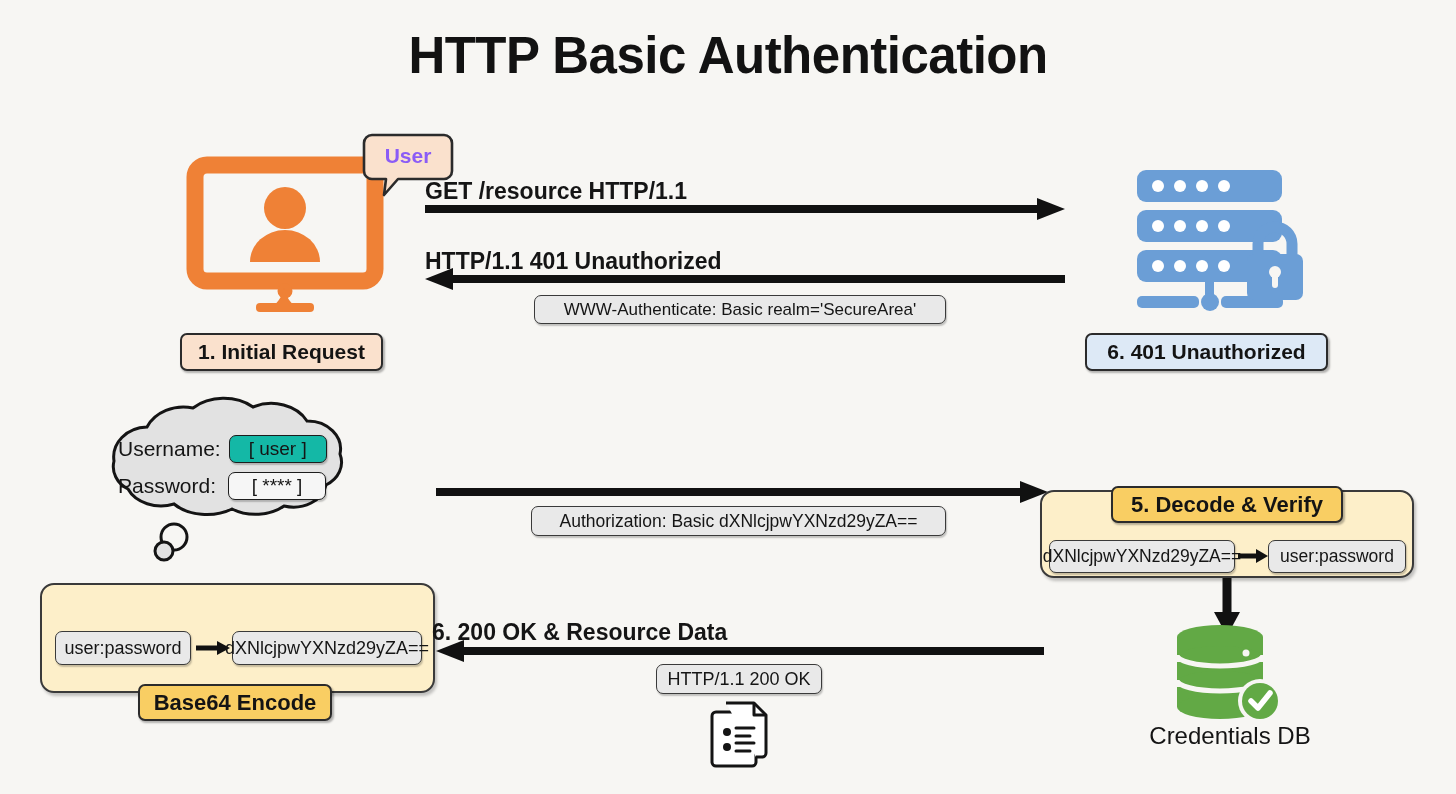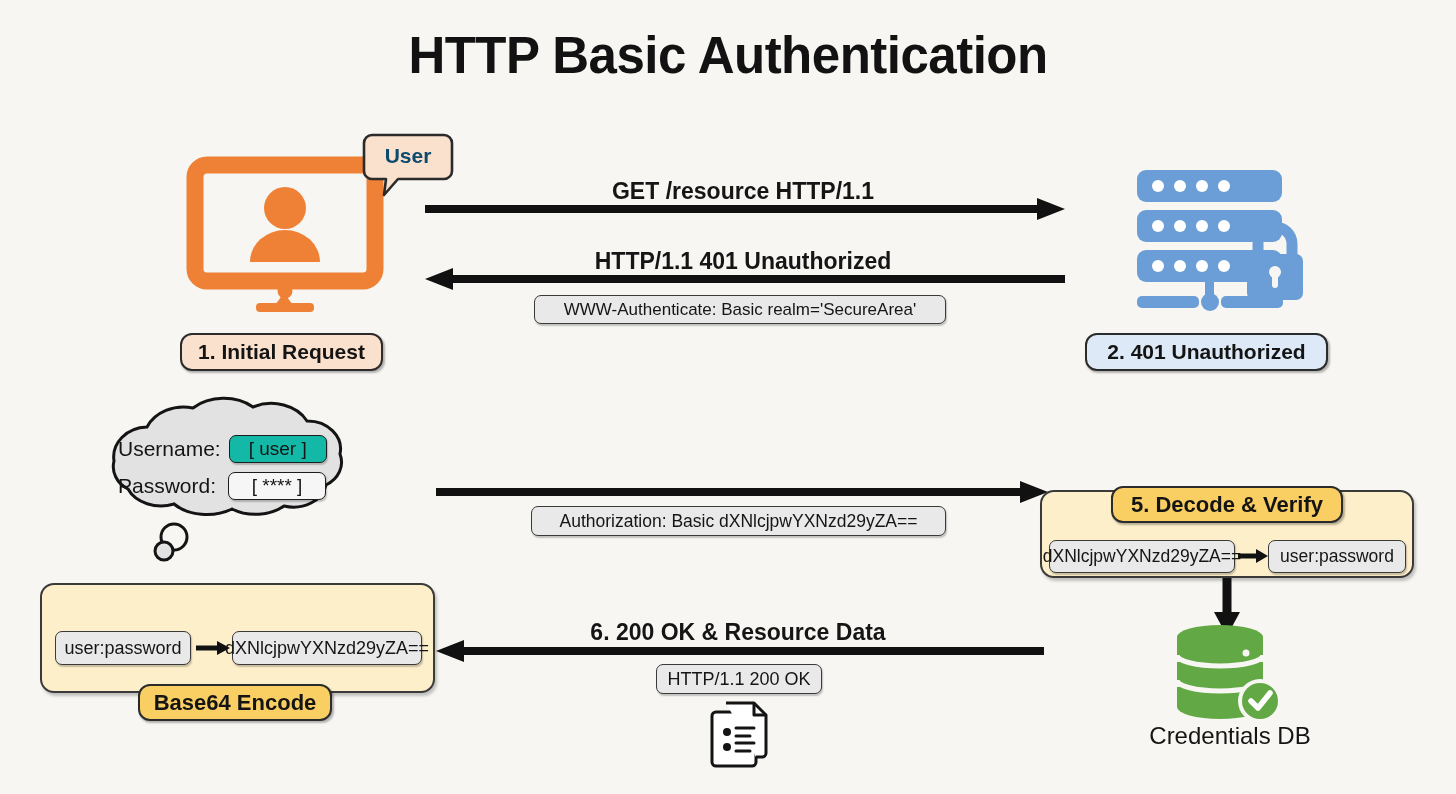--- a/index.html
+++ b/index.html
@@ -16,41 +16,41 @@
   
   #title{
     left:0;top:26px;width:1456px;text-align:center;
     font-size:51px;font-weight:bold;color:#121212;letter-spacing:-.5px;
   }
 
   
   .chip{
     box-sizing:border-box;
     display:flex;align-items:center;justify-content:center;
-    border:2px solid #2b2b2b;border-radius:12px;
+    border:2px solid #2b2b2b;border-radius:7px;
     font-weight:bold;color:#141414;
     box-shadow:1.5px 2px 2px rgba(0,0,0,.28);
     white-space:nowrap;
   }
   .chip.peach{background:#fae1cd;}
   .chip.blue{background:#dde9f6;}
   .chip.yellow{background:#f9ce63;}
 
   
   .datachip{
     box-sizing:border-box;
     display:flex;align-items:center;justify-content:center;
     background:#e9e9e9;border:1.6px solid #3a3a3a;border-radius:7px;
     font-size:17px;color:#151515;white-space:nowrap;
     box-shadow:1px 1.5px 1.5px rgba(0,0,0,.22);
   }
 
   
   .arrowlabel{
-    font-size:23px;font-weight:bold;color:#151515;text-align:center;white-space:nowrap;
+    font-size:23px;font-weight:bold;color:#151515;text-align:left;white-space:nowrap;
   }
 
   
   .panel{
     box-sizing:border-box;
     background:#fdefc9;border:2.2px solid #3a3a3a;border-radius:14px;
     box-shadow:2px 3px 3px rgba(0,0,0,.22);
   }
 
   
@@ -72,21 +72,21 @@
       <path d="M72 150 q17 -2 22 -22 q5 20 22 22 z" fill="#ef8136"></path>
       <rect x="66" y="143" width="58" height="9" rx="4" fill="#ef8136"></rect>
     </svg>
   </div>
 
   <div class="abs" style="left:366px;top:131px;width:88px;height:58px;">
     <svg width="100" height="66" viewBox="0 0 100 66">
       <path d="M6 4 h72 a8 8 0 0 1 8 8 v28 a8 8 0 0 1 -8 8 h-46 l-14 16 l2 -16 h-14 a8 8 0 0 1 -8 -8 v-28 a8 8 0 0 1 8 -8 z" fill="#fae1cd" stroke="#2b2b2b" stroke-width="2.6" stroke-linejoin="round"></path>
     </svg>
   </div>
-  <div class="abs" style="left:372px;top:139px;width:72px;height:34px;display:flex;align-items:center;justify-content:center;font-size:21px;font-weight:bold;color:#0c4a6e;">User</div>
+  <div class="abs" style="left:372px;top:139px;width:72px;height:34px;display:flex;align-items:center;justify-content:center;font-size:21px;font-weight:bold;color:#8b5cf6;">User</div>
 
   <div class="abs chip peach" style="left:180px;top:333px;width:203px;height:38px;font-size:21px;">1. Initial Request</div>
 
   <div class="abs" style="left:1125px;top:168px;width:190px;height:145px;">
     <svg width="190" height="145" viewBox="0 0 190 145">
       <g fill="#6b9ed6">
         <rect x="12" y="2" width="145" height="32" rx="9"></rect>
         <rect x="12" y="42" width="145" height="32" rx="9"></rect>
         <rect x="12" y="82" width="145" height="32" rx="9"></rect>
         <rect x="80" y="112" width="9" height="19"></rect>
@@ -111,21 +111,21 @@
 
       <g>
         <path d="M133 88 v-12 a17 17 0 0 1 34 0 v12" fill="none" stroke="#6b9ed6" stroke-width="11"></path>
         <rect x="122" y="86" width="56" height="46" rx="7" fill="#6b9ed6"></rect>
         <circle cx="150" cy="104" r="6" fill="#f7f6f3"></circle>
         <rect x="147" y="106" width="6" height="14" rx="3" fill="#f7f6f3"></rect>
       </g>
     </svg>
   </div>
 
-  <div class="abs chip blue" style="left:1085px;top:333px;width:243px;height:38px;font-size:21px;">2. 401 Unauthorized</div>
+  <div class="abs chip blue" style="left:1085px;top:333px;width:243px;height:38px;font-size:21px;">6. 401 Unauthorized</div>
 
   <div class="abs arrowlabel" style="left:425px;top:178px;width:636px;">GET /resource HTTP/1.1</div>
   <div class="abs" style="left:425px;top:198px;width:640px;height:22px;">
     <svg width="640" height="22" viewBox="0 0 640 22">
       <line x1="0" y1="11" x2="614" y2="11" stroke="#111" stroke-width="8"></line>
       <path d="M612 0 L640 11 L612 22 Z" fill="#111"></path>
     </svg>
   </div>
 
   <div class="abs arrowlabel" style="left:425px;top:248px;width:636px;">HTTP/1.1 401 Unauthorized</div>

